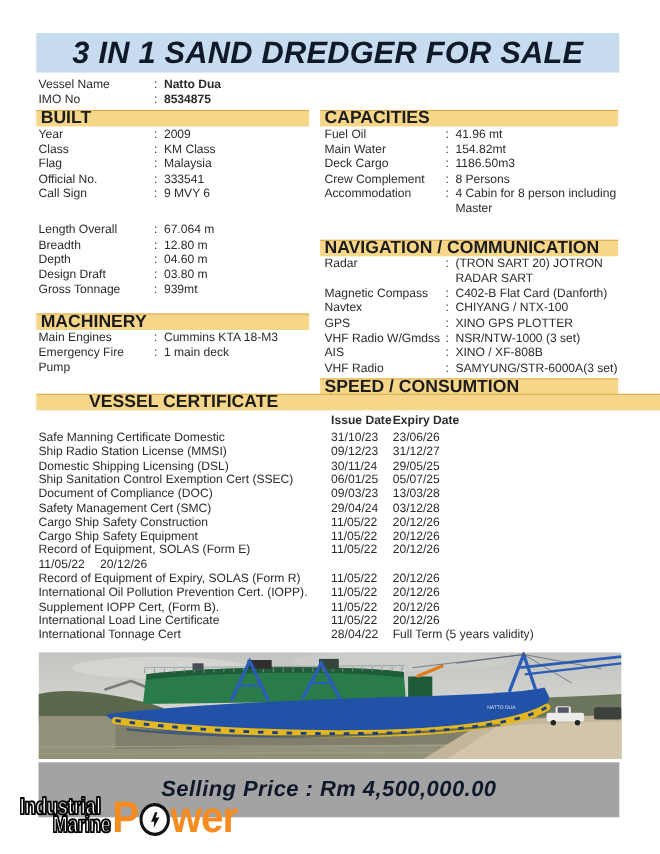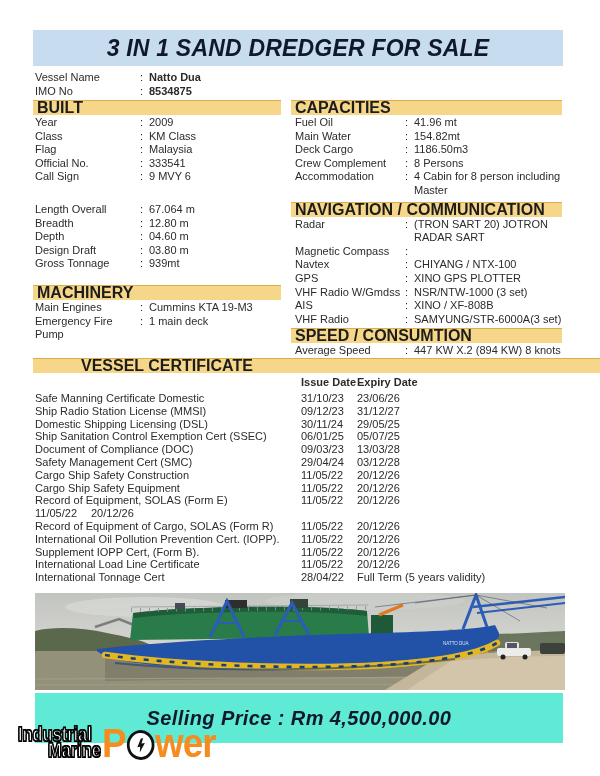--- a/index.html
+++ b/index.html
@@ -2,60 +2,60 @@
 <html><head>
 <meta charset="utf-8">
 <style>
   html,body{margin:0;padding:0;background:#ffffff;}
   .page{position:relative;width:600px;height:776px;background:#ffffff;overflow:hidden;
         font-family:"Liberation Sans",sans-serif;color:#2b2b2b;font-size:11px;}
 
   
   .title-banner{position:absolute;left:33px;top:30px;width:530px;height:36px;
     background:#c8dcf0;display:flex;align-items:center;justify-content:center;}
-  .title-banner span{font-size:23px;font-weight:bold;font-style:italic;color:#10182b;letter-spacing:.2px;}
+  .title-banner span{font-size:28px;font-weight:bold;font-style:italic;color:#10182b;letter-spacing:.2px;}
 
   
   .spec-row{display:flex;line-height:13.6px;}
   .spec-label{flex:0 0 105px;}
   .spec-colon{flex:0 0 7px;margin-right:2px;}
   .spec-value{flex:1;}
 
   .vessel-info{position:absolute;left:35px;top:71px;width:420px;}
   .vessel-info .spec-value{font-weight:bold;}
 
   .col-left{position:absolute;left:33px;top:100px;width:248px;}
   .col-right{position:absolute;left:291px;top:100px;width:271px;}
 
   .sec-bar{background:#f6d78a;border-top:1px solid #dcae4b;font-weight:bold;color:#1c1c1c;
     padding:1px 0 1px 4px;line-height:12px;height:12px;font-size:16px;}
   .sec-rows{padding-left:2px;padding-top:1px;}
   .col-right .sec-rows{padding-left:4px;}
   .col-right .spec-label{flex:0 0 110px;}
   .sec-dimensions{margin-top:18px;}
   .sec-machinery{margin-top:14px;}
-  .sec-navigation{margin-top:4px;}
+  .sec-navigation{margin-top:20px;}
   .sec-speed{margin-top:2px;}
 
   
   .cert-bar{position:absolute;left:33px;top:358px;width:525px;padding-left:48px;}
   .cert-table{position:absolute;left:35px;top:376px;width:527px;}
   .cert-head{display:flex;font-weight:bold;height:16px;line-height:13px;}
   .cert-row{display:flex;line-height:12.8px;}
   .c-name{flex:0 0 266px;}
   .c-issue{flex:0 0 56px;}
   .c-expiry{flex:1;}
 
   
   .photo{position:absolute;left:35px;top:593px;width:530px;height:97px;}
   .photo svg{width:100%;height:100%;display:block;}
 
   
   .price-banner{position:absolute;left:35px;top:693px;width:528px;height:50px;
-    background:#5eead4;display:flex;align-items:center;justify-content:center;}
+    background:#a3a3a3;display:flex;align-items:center;justify-content:center;}
   .price-banner span{font-size:20px;font-weight:bold;font-style:italic;color:#10182b;letter-spacing:.4px;}
 
   
   .logo{position:absolute;left:18px;top:724px;width:220px;height:50px;z-index:5;}
   .logo-stack{position:absolute;left:0;top:2px;}
   .logo-ind,.logo-mar{display:block;font-weight:700;font-size:21px;line-height:16px;color:#fff;
     -webkit-text-stroke:1.4px #000;text-shadow:1px 1px 0 #000,-1px 1px 0 #000,1px -1px 0 #000,-1px -1px 0 #000;
     transform:scaleX(.78);transform-origin:left;}
   .logo-mar{margin-left:30px;}
   .logo-power{position:absolute;left:84px;top:-3px;display:flex;align-items:center;
@@ -159,21 +159,21 @@
         </div>
     </section>
 
     <section class="sec-machinery">
       <div class="sec-bar">MACHINERY</div>
       <div class="sec-rows">
 
           <div class="spec-row">
             <span class="spec-label">Main Engines</span>
             <span class="spec-colon">:</span>
-            <span class="spec-value">Cummins KTA 19-M3</span>
+            <span class="spec-value">Cummins KTA 18-M3</span>
           </div>
 
           <div class="spec-row">
             <span class="spec-label">Emergency Fire Pump</span>
             <span class="spec-colon">:</span>
             <span class="spec-value">1 main deck</span>
           </div>
         </div>
     </section>
   </div>
@@ -221,20 +221,21 @@
 
           <div class="spec-row">
             <span class="spec-label">Radar</span>
             <span class="spec-colon">:</span>
             <span class="spec-value">(TRON SART 20) JOTRON RADAR SART</span>
           </div>
 
           <div class="spec-row">
             <span class="spec-label">Magnetic Compass</span>
             <span class="spec-colon">:</span>
+            <span class="spec-value">C402-B Flat Card (Danforth)</span>
           </div>
 
           <div class="spec-row">
             <span class="spec-label">Navtex</span>
             <span class="spec-colon">:</span>
             <span class="spec-value">CHIYANG / NTX-100</span>
           </div>
 
           <div class="spec-row">
             <span class="spec-label">GPS</span>
@@ -338,21 +339,21 @@
           <span class="c-issue">11/05/22</span>
           <span class="c-expiry">20/12/26</span>
         </div>
 
         <div class="cert-row">
           <span class="c-issue">11/05/22</span>
           <span class="c-expiry">20/12/26</span>
         </div>
 
         <div class="cert-row">
-          <span class="c-name">Record of Equipment of Cargo, SOLAS (Form R)</span>
+          <span class="c-name">Record of Equipment of Expiry, SOLAS (Form R)</span>
           <span class="c-issue">11/05/22</span>
           <span class="c-expiry">20/12/26</span>
         </div>
 
         <div class="cert-row">
           <span class="c-name">International Oil Pollution Prevention Cert. (IOPP).</span>
           <span class="c-issue">11/05/22</span>
           <span class="c-expiry">20/12/26</span>
         </div>
 

